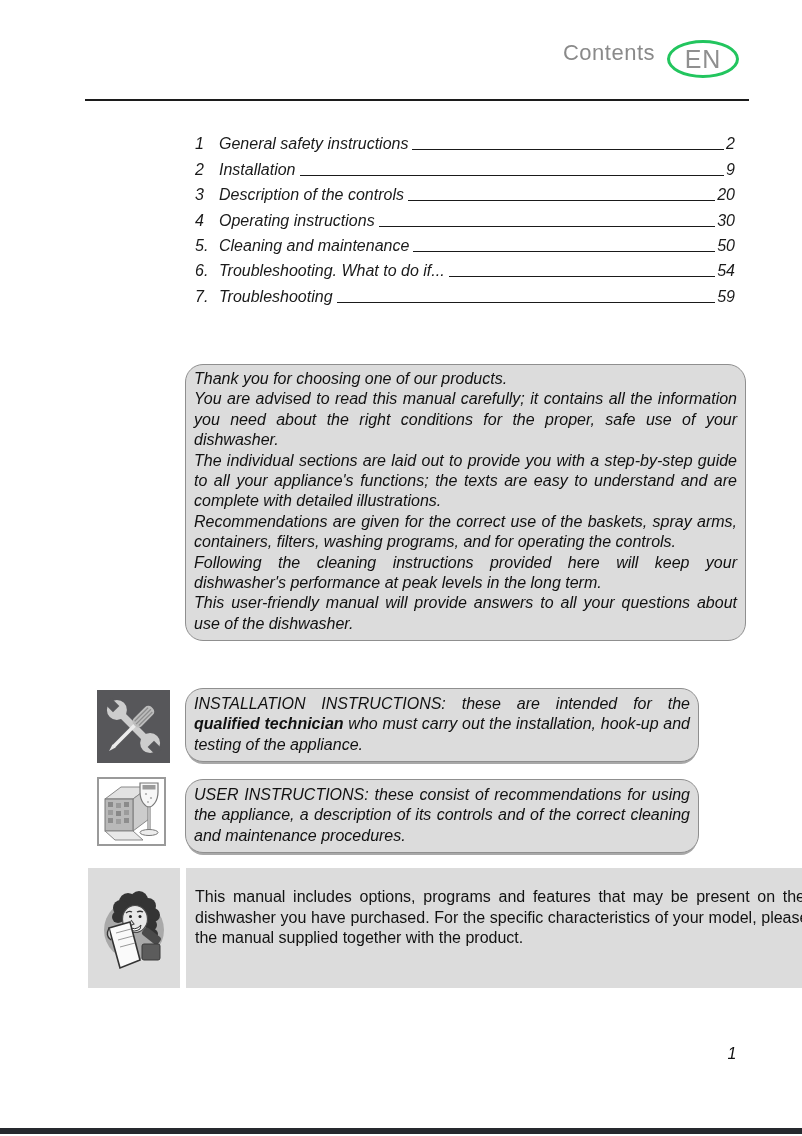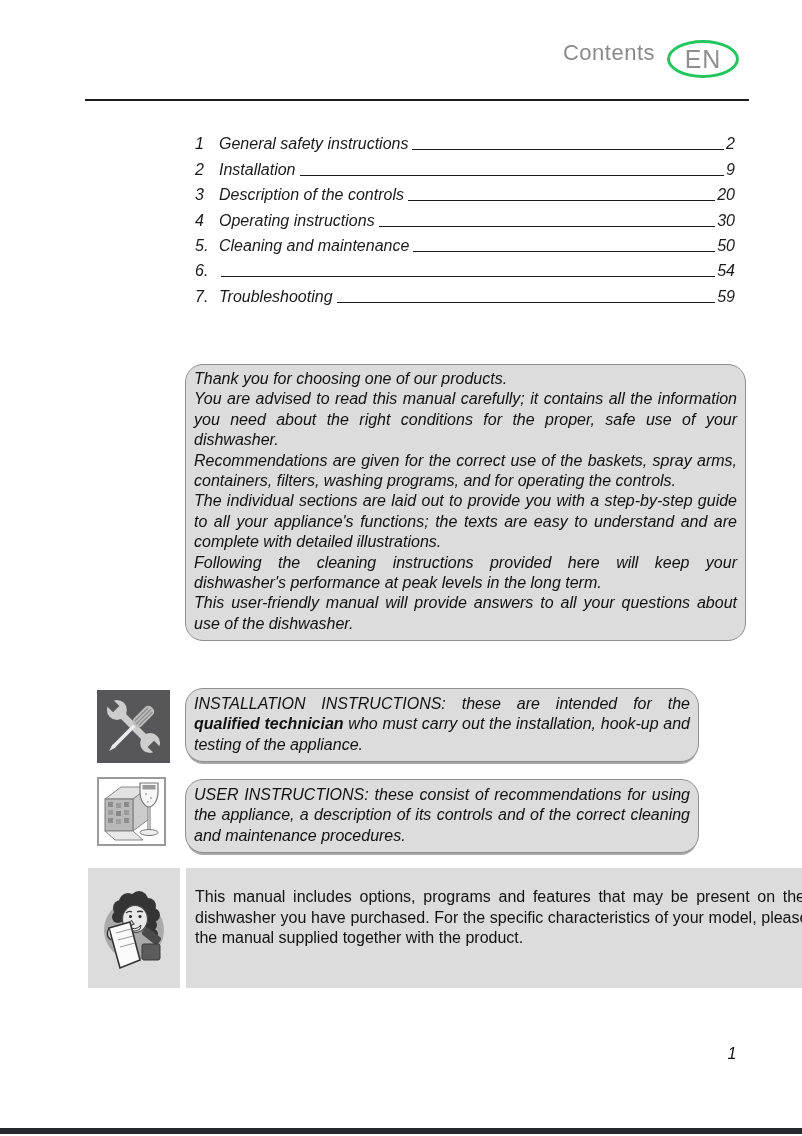--- a/index.html
+++ b/index.html
@@ -98,36 +98,37 @@
       <span class="toc-page">30</span>
     </div>
     <div class="toc-row">
       <span class="toc-num">5.</span>
       <span class="toc-label">Cleaning and maintenance</span>
       <span class="toc-leader"></span>
       <span class="toc-page">50</span>
     </div>
     <div class="toc-row">
       <span class="toc-num">6.</span>
+      <span class="toc-label">Troubleshooting. What to do if...</span>
       <span class="toc-leader"></span>
       <span class="toc-page">54</span>
     </div>
     <div class="toc-row">
       <span class="toc-num">7.</span>
       <span class="toc-label">Troubleshooting</span>
       <span class="toc-leader"></span>
       <span class="toc-page">59</span>
     </div>
   </div>
 
   <div class="gray-box intro-box italic">
     <p>Thank you for choosing one of our products.</p>
     <p>You are advised to read this manual carefully; it contains all the information you need about the right conditions for the proper, safe use of your dishwasher.</p>
+    <p>The individual sections are laid out to provide you with a step-by-step guide to all your appliance's functions; the texts are easy to understand and are complete with detailed illustrations.</p>
     <p>Recommendations are given for the correct use of the baskets, spray arms, containers, filters, washing programs, and for operating the controls.</p>
-    <p>The individual sections are laid out to provide you with a step-by-step guide to all your appliance's functions; the texts are easy to understand and are complete with detailed illustrations.</p>
     <p>Following the cleaning instructions provided here will keep your dishwasher's performance at peak levels in the long term.</p>
     <p>This user-friendly manual will provide answers to all your questions about use of the dishwasher.</p>
   </div>
 
   <div class="icon-tools">
     <svg viewBox="0 0 73 73" width="73" height="73" aria-hidden="true">
       <rect x="0" y="0" width="73" height="73" fill="#57575a"></rect>
       <g transform="rotate(-45 36.5 36.5)">
         <rect x="33" y="14" width="7" height="45" fill="#cdcdcd"></rect>
         <circle cx="36.5" cy="13" r="10" fill="#cdcdcd"></circle>

